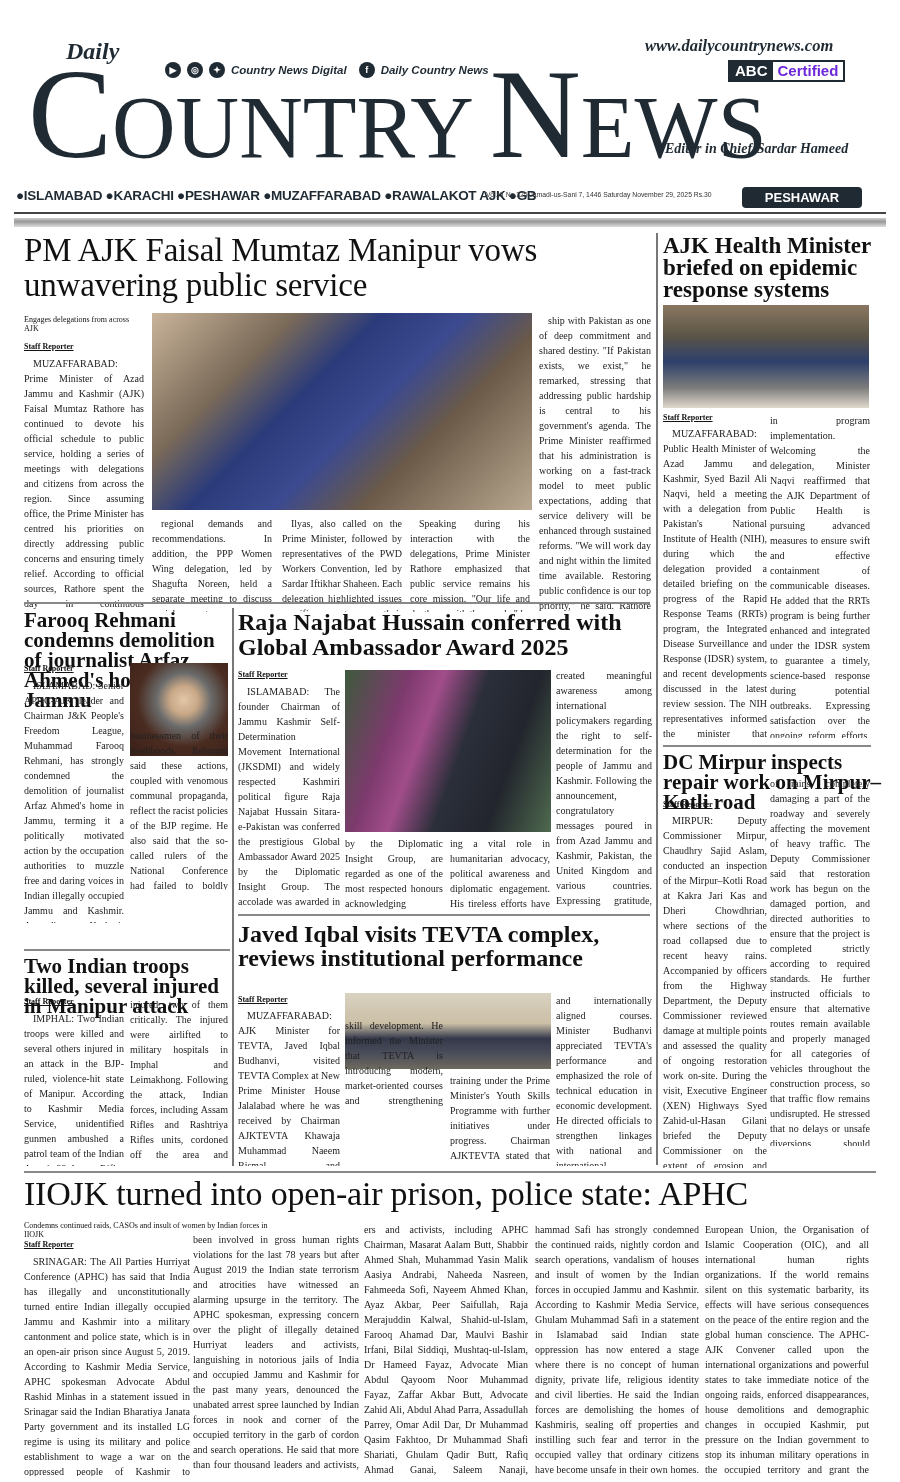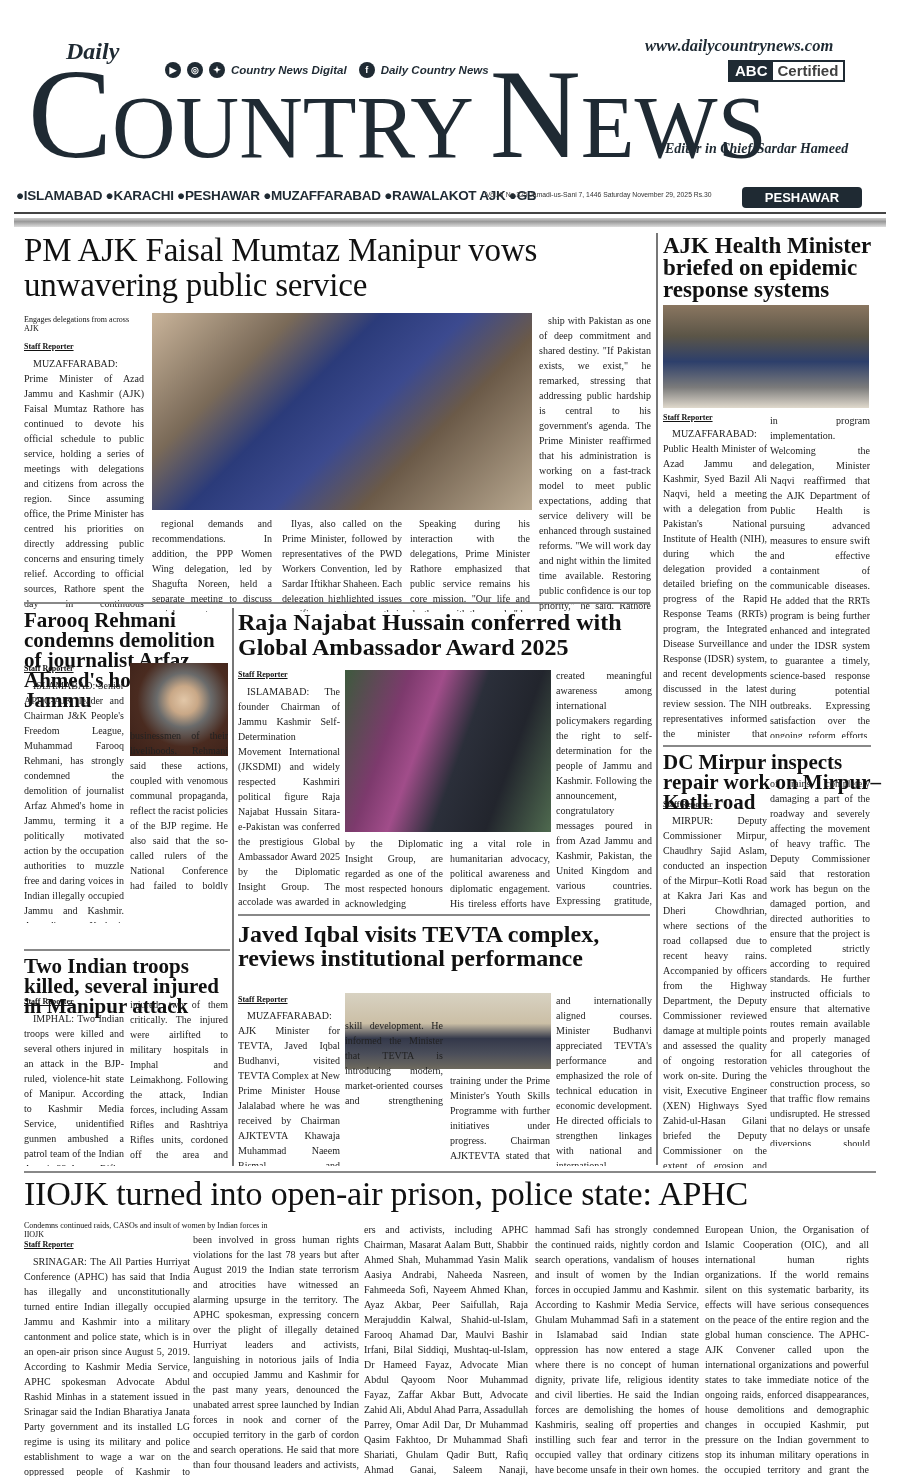--- a/index.html
+++ b/index.html
@@ -9,21 +9,21 @@
 
 .daily{left:66px;top:38px;font-size:24px;font-style:italic;font-weight:bold;color:#1f2a33}
 .social{left:165px;top:62px;display:flex;align-items:center;gap:6px;font-family:"Liberation Sans",sans-serif;font-style:italic;font-weight:bold;font-size:11.5px;color:#1f2a33}
 .sic{width:16px;height:16px;border-radius:50%;background:#1f2a33;color:#fff;display:inline-flex;align-items:center;justify-content:center;font-size:9px;font-style:normal}
 .title{left:28px;top:52px;font-family:"Liberation Serif",serif;font-weight:normal;color:#1f2a33;white-space:nowrap;line-height:1}
 .title .big{font-size:126px}
 .title .sm{font-size:88px}
 .url{left:645px;top:36px;font-size:16.5px;font-style:italic;font-weight:bold;color:#1f2a33}
 .abc{left:728px;top:60px;display:flex;border:2px solid #1f2a33;font-family:"Liberation Sans",sans-serif;font-weight:bold;font-size:15px;line-height:18px}
 .abc .a{background:#1f2a33;color:#fff;padding:0 5px}
-.abc .c{color:#404040;padding:0 5px}
+.abc .c{color:#6d28d9;padding:0 5px}
 .editor{left:665px;top:141px;font-size:14px;font-style:italic;font-weight:bold;color:#1f2a33}
 .cities{left:16px;top:188px;font-family:"Liberation Sans",sans-serif;font-weight:bold;font-size:13.5px;color:#1f2a33;letter-spacing:-0.3px}
 .vol{left:486px;top:191px;font-family:"Liberation Sans",sans-serif;font-size:6.8px;color:#333}
 .edition{left:742px;top:187px;width:120px;height:21px;background:#1f2a33;color:#fff;border-radius:4px;font-family:"Liberation Sans",sans-serif;font-weight:bold;font-size:13px;display:flex;align-items:center;justify-content:center}
 .rule1{left:14px;top:212px;width:872px;height:2px;background:#444}
 .rule2{left:14px;top:218px;width:872px;height:9px;background:linear-gradient(#ccc,#999 40%,#ddd)}
 .hr{height:2px;background:#888}
 .vr{width:1.5px;background:#777}
 
 .h1{font-size:33px;line-height:35px;font-weight:normal;letter-spacing:-0.2px}

